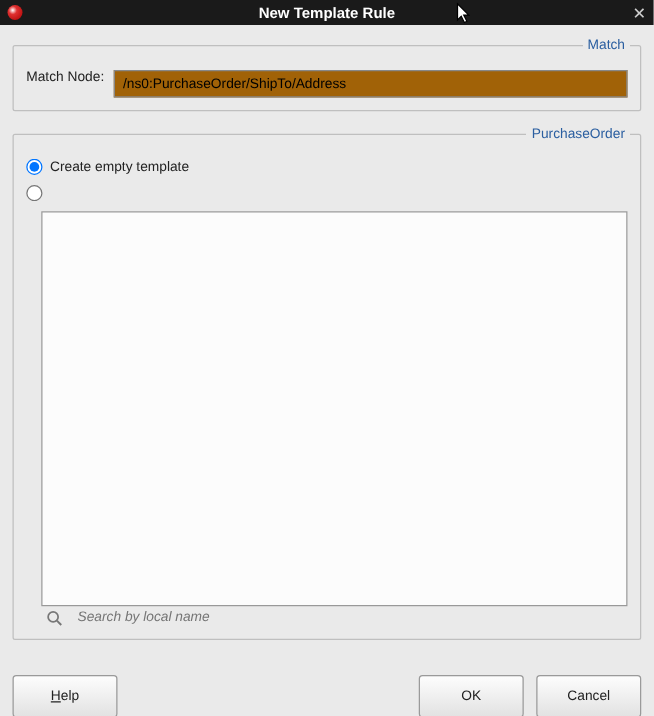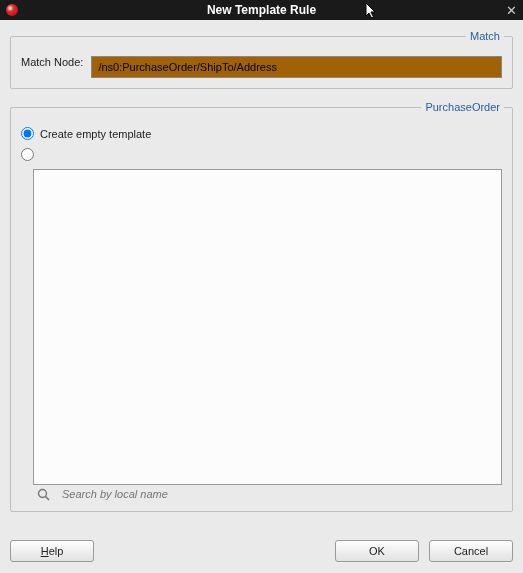--- a/index.html
+++ b/index.html
@@ -115,21 +115,21 @@
     outline: none;
   }
   .button-bar {
     display: flex;
     padding: 6px 10px 10px 10px;
     gap: 10px;
   }
   .button-bar .spacer { flex: 1; }
   .btn {
     min-width: 84px;
-    height: 22px;
+    height: 34px;
     border: 1px solid #9a9a9a;
     background: linear-gradient(#fdfdfd, #e2e2e2);
     border-radius: 3px;
     font-size: 11px;
     cursor: pointer;
     display: flex;
     align-items: center;
     justify-content: center;
     color: #222;
   }

